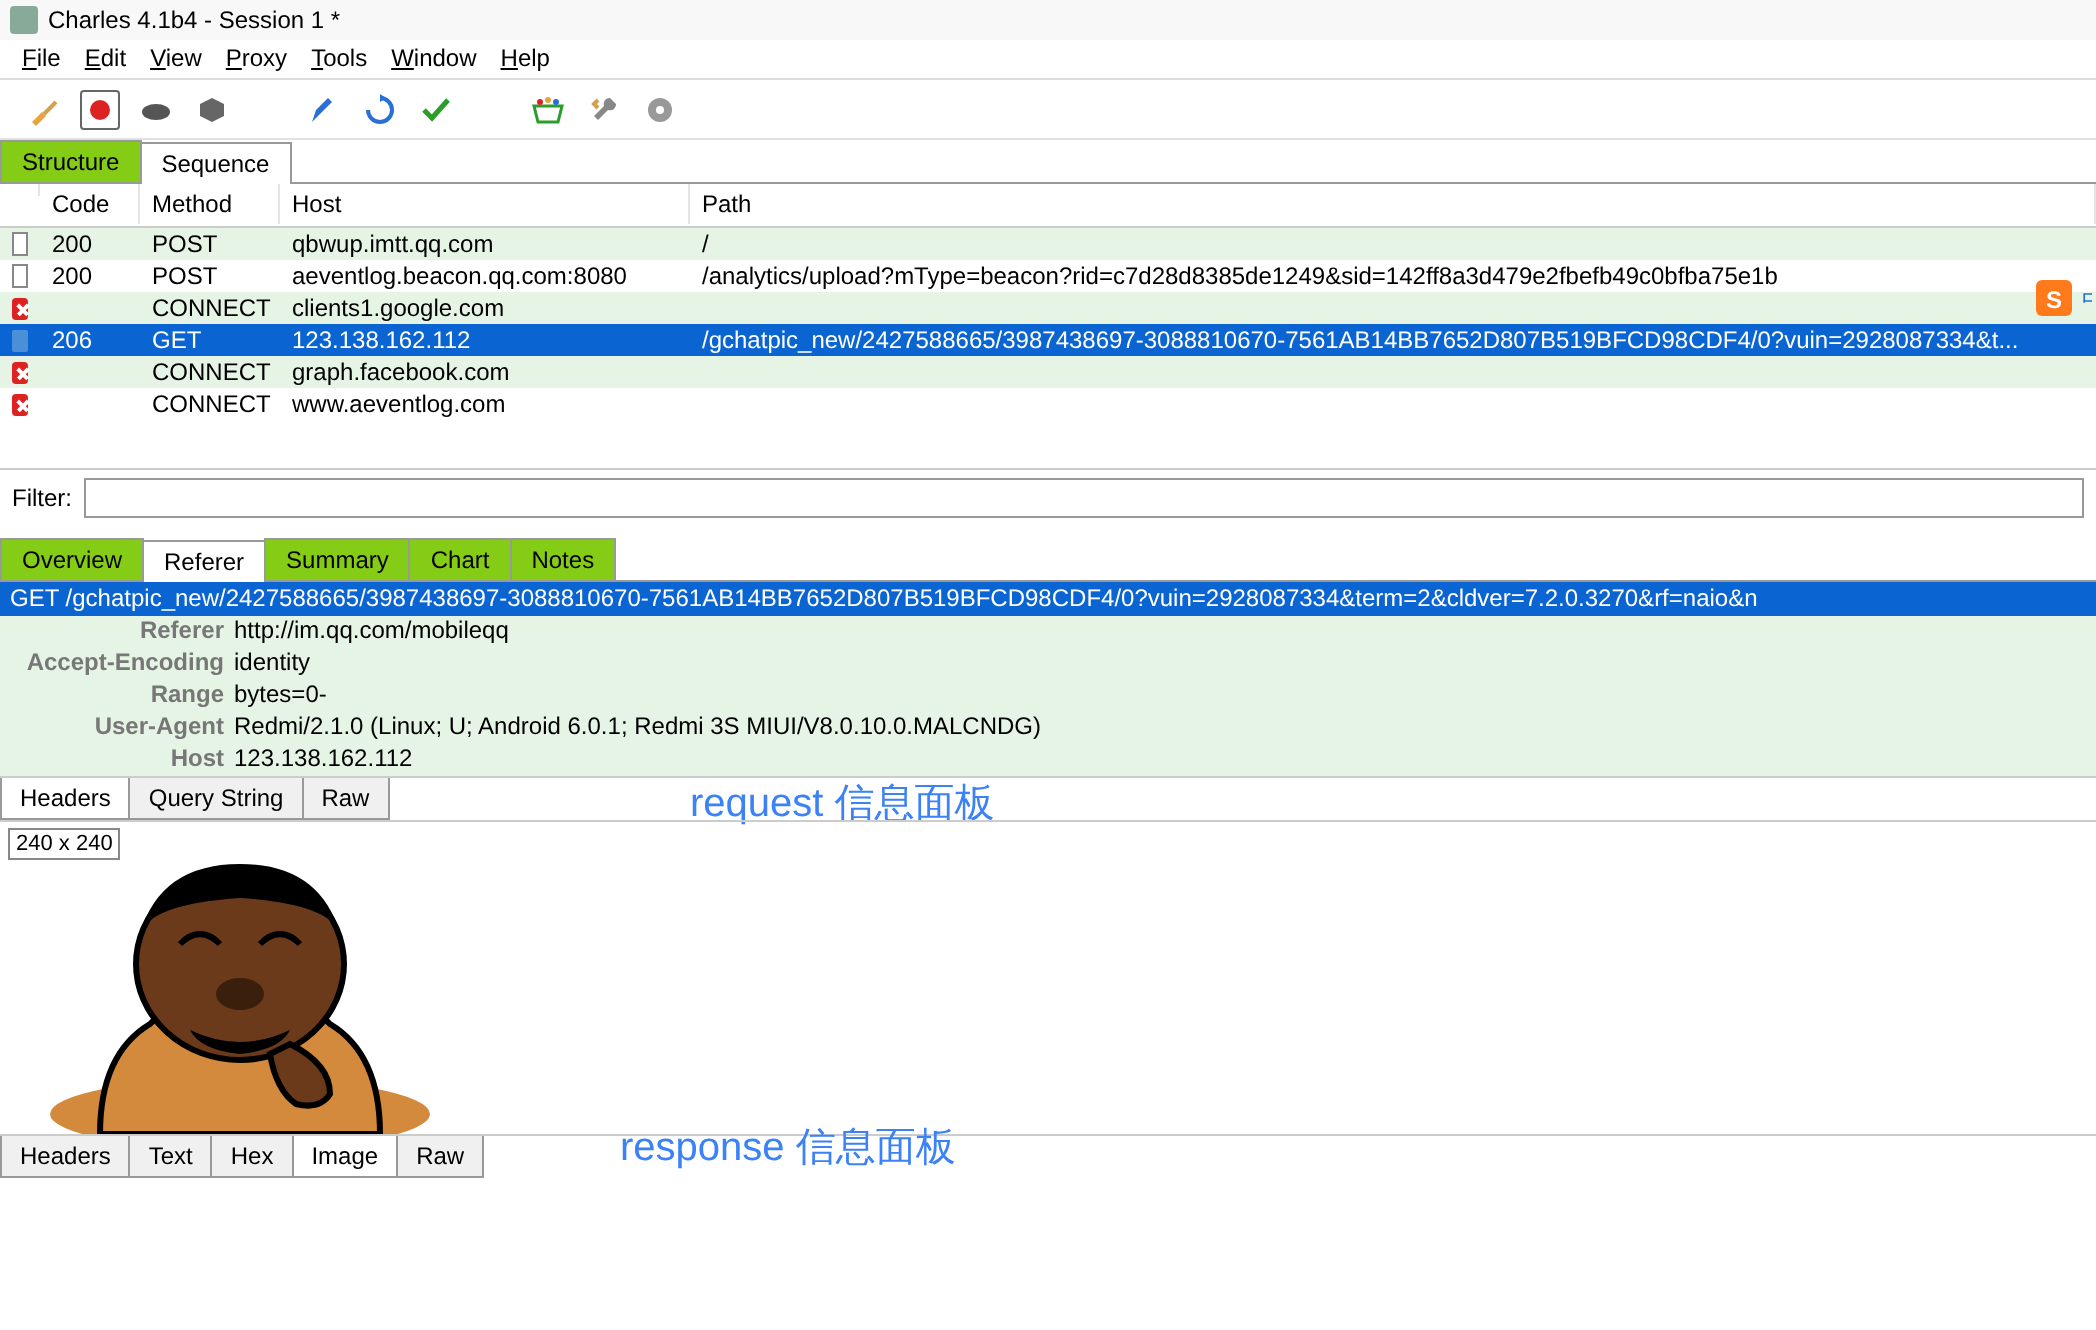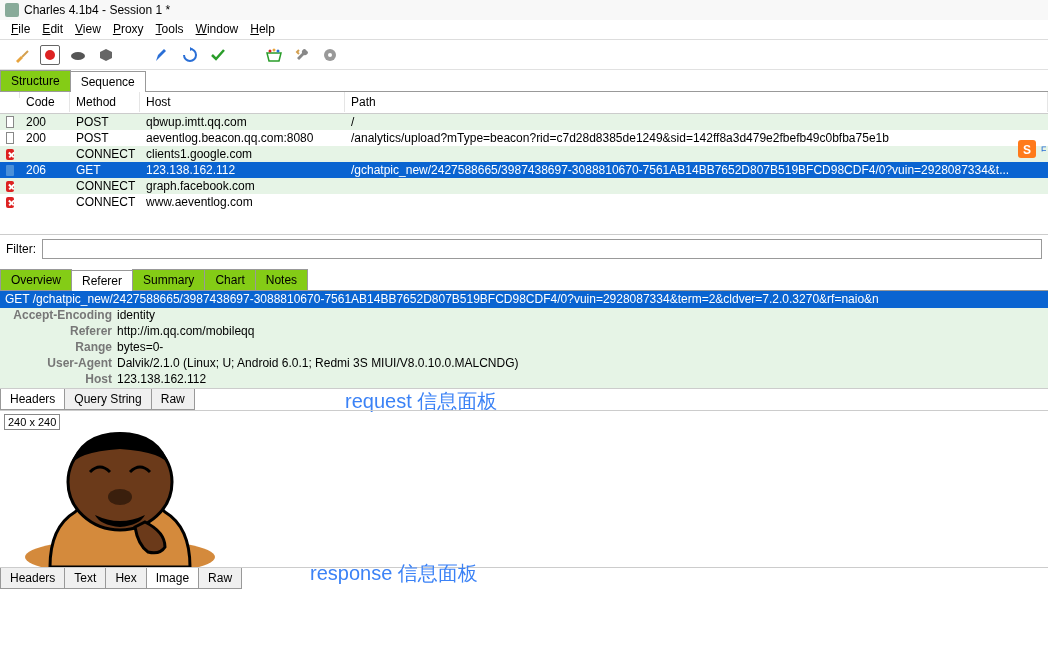--- a/index.html
+++ b/index.html
@@ -212,34 +212,34 @@
   <div class="tab active">Referer</div>
   <div class="tab">Summary</div>
   <div class="tab">Chart</div>
   <div class="tab">Notes</div>
 </div>
 
 <div class="req-panel">
   <div class="req-row sel">GET /gchatpic_new/2427588665/3987438697-3088810670-7561AB14BB7652D807B519BFCD98CDF4/0?vuin=2928087334&amp;term=2&amp;cldver=7.2.0.3270&amp;rf=naio&amp;n</div>
   <div id="req-headers">
       <div class="kv">
+        <div class="k">Referer</div>
+        <div class="v">http://im.qq.com/mobileqq</div>
+      </div>
+      <div class="kv">
         <div class="k">Accept-Encoding</div>
         <div class="v">identity</div>
       </div>
       <div class="kv">
-        <div class="k">Referer</div>
-        <div class="v">http://im.qq.com/mobileqq</div>
-      </div>
-      <div class="kv">
         <div class="k">Range</div>
         <div class="v">bytes=0-</div>
       </div>
       <div class="kv">
         <div class="k">User-Agent</div>
-        <div class="v">Dalvik/2.1.0 (Linux; U; Android 6.0.1; Redmi 3S MIUI/V8.0.10.0.MALCNDG)</div>
+        <div class="v">Redmi/2.1.0 (Linux; U; Android 6.0.1; Redmi 3S MIUI/V8.0.10.0.MALCNDG)</div>
       </div>
       <div class="kv">
         <div class="k">Host</div>
         <div class="v">123.138.162.112</div>
       </div>
     </div>
 </div>
 <div class="anno" style="top:388px;left:345px">request 信息面板</div>
 
 <div class="subt">

